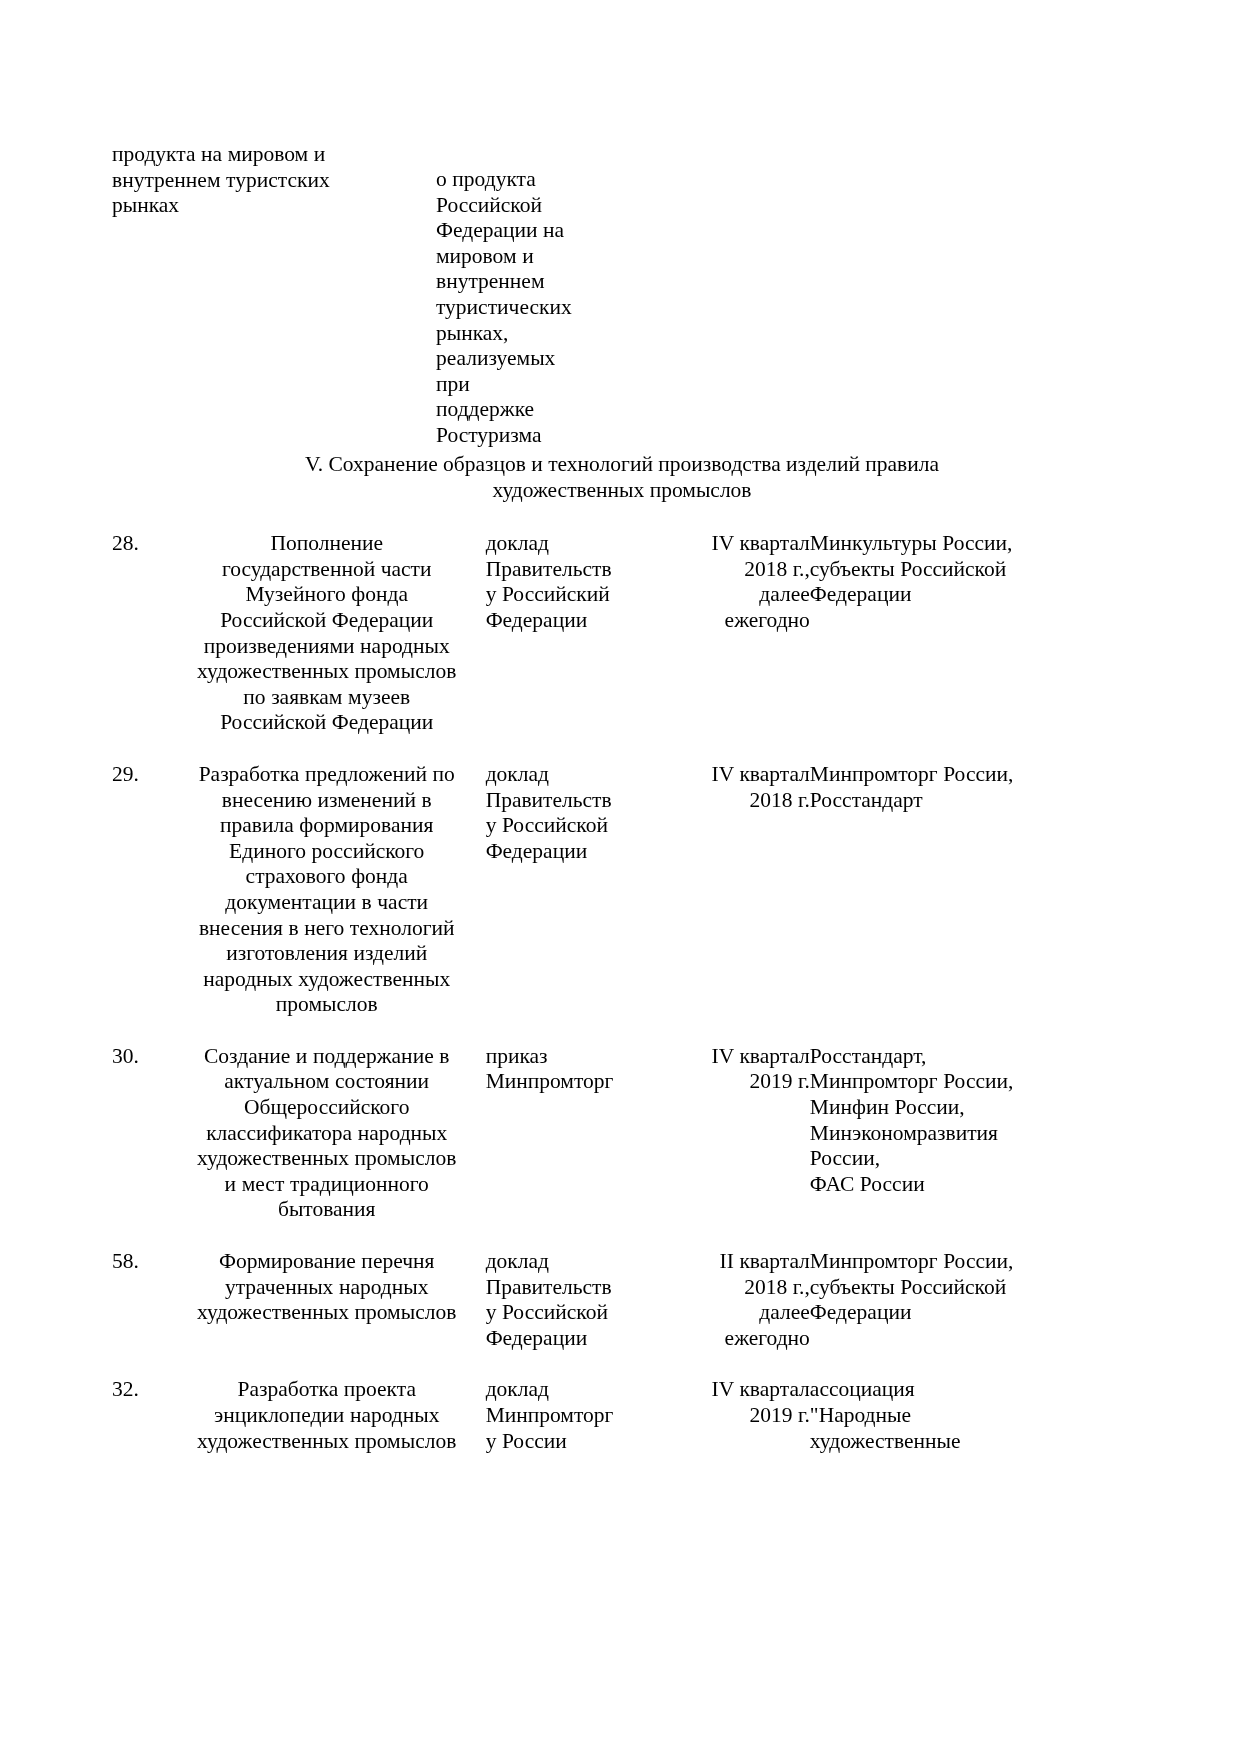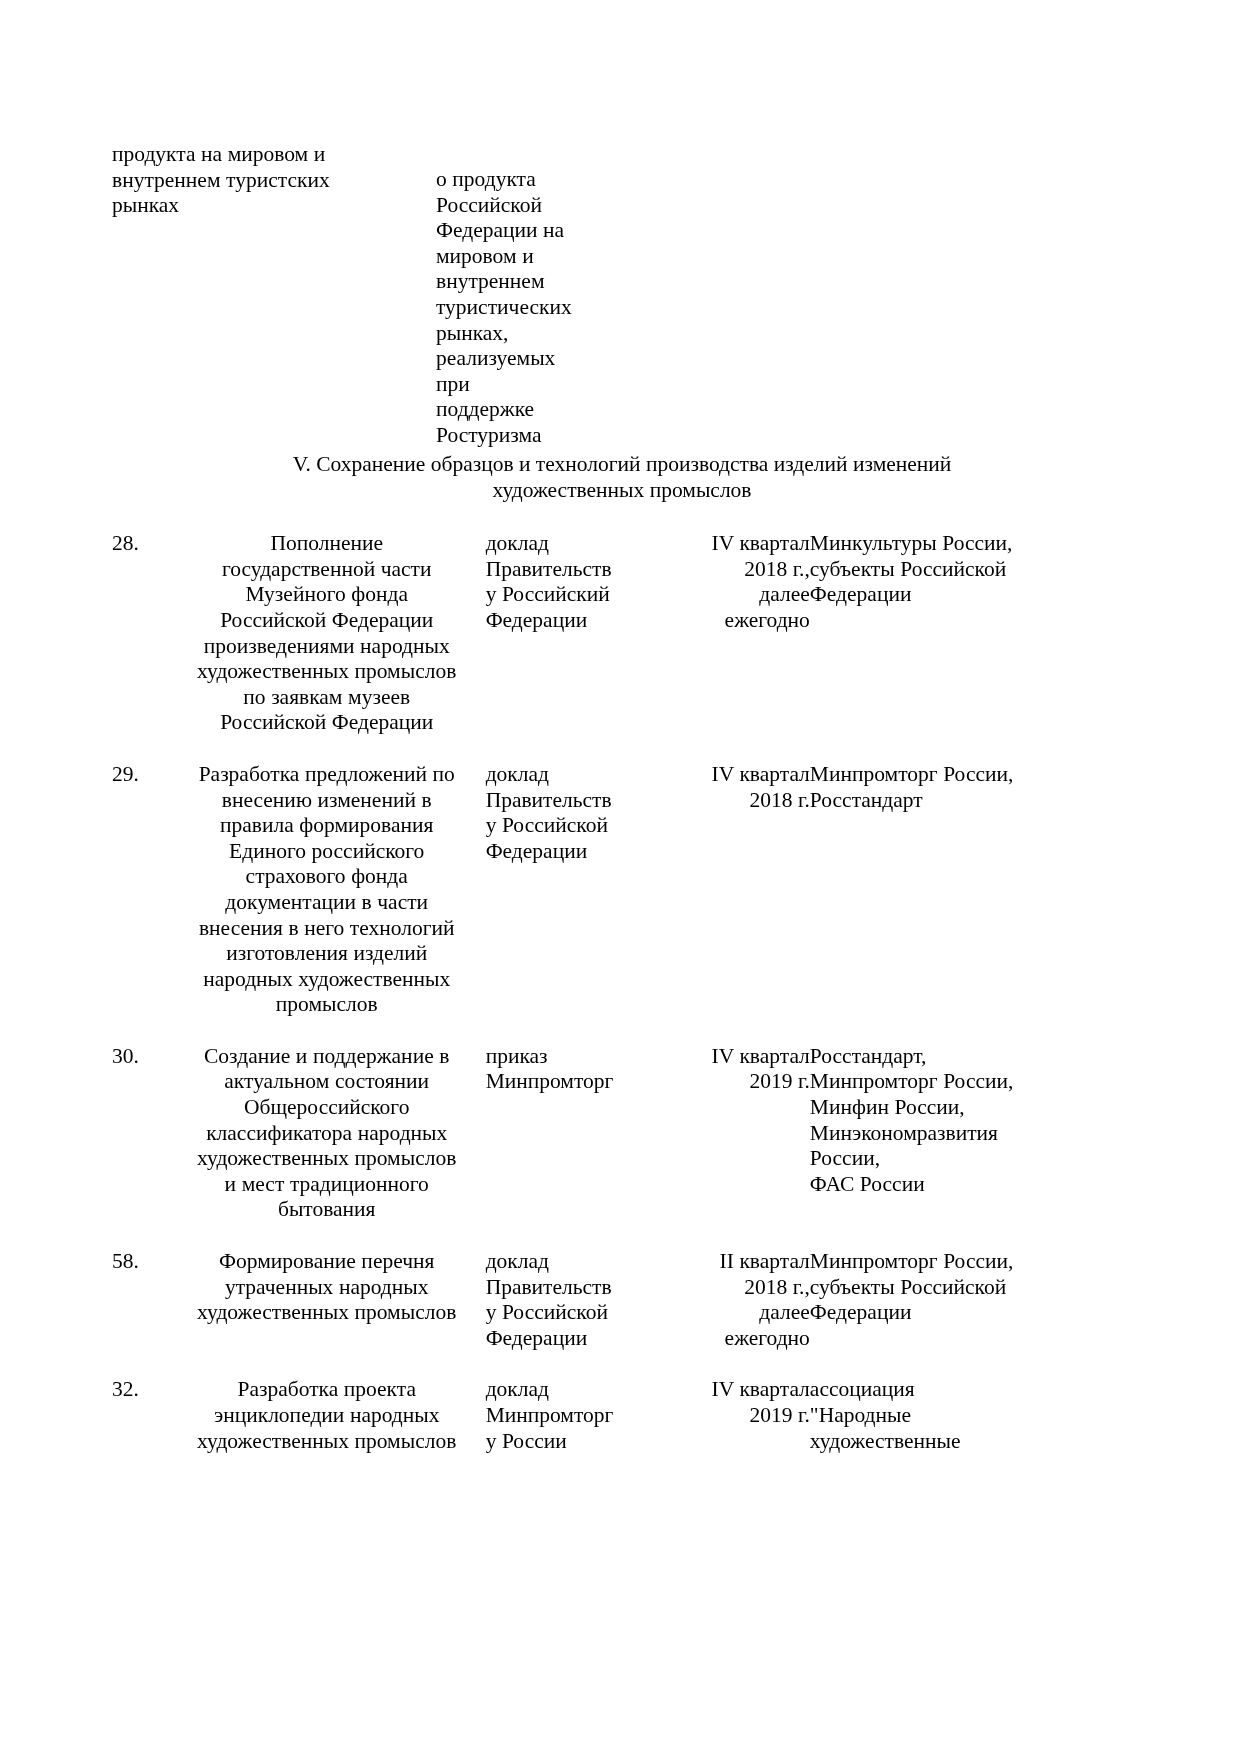--- a/index.html
+++ b/index.html
@@ -113,21 +113,21 @@
 туристических
 рынках,
 реализуемых
 при
 поддержке
 Ростуризма</div>
       </div>
     </div>
 
     <div class="section-heading">
-      <span class="ln">V. Сохранение образцов и технологий производства изделий изменений</span>
+      <span class="ln">V. Сохранение образцов и технологий производства изделий правила</span>
       <span class="ln">художественных промыслов</span>
     </div>
 
     <div class="row-gap"></div>
 
     <table class="doc-table">
       <tbody>
         <tr>
           <td class="col-num">
             <div class="cell-text num">28.</div>

